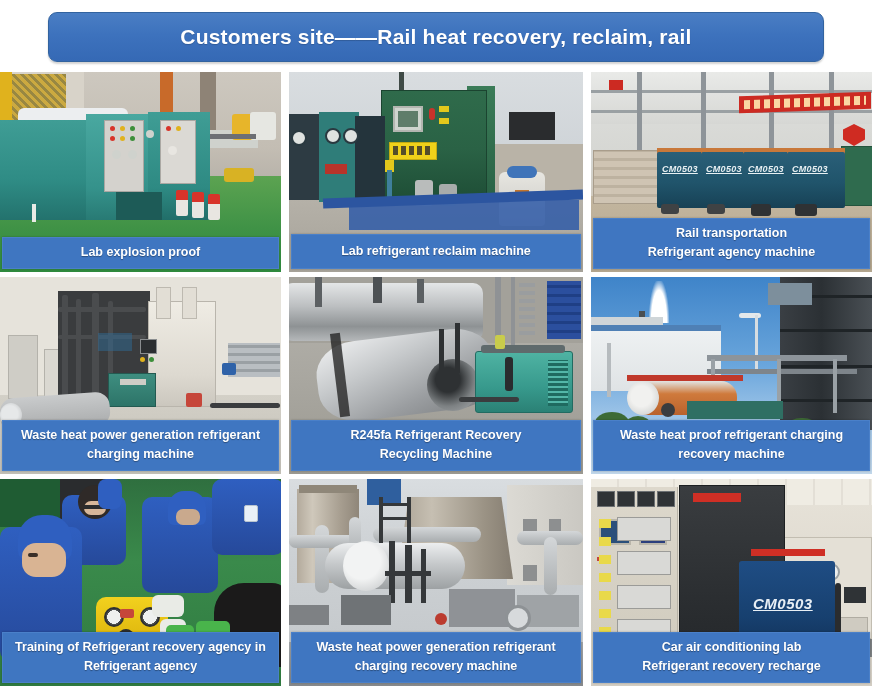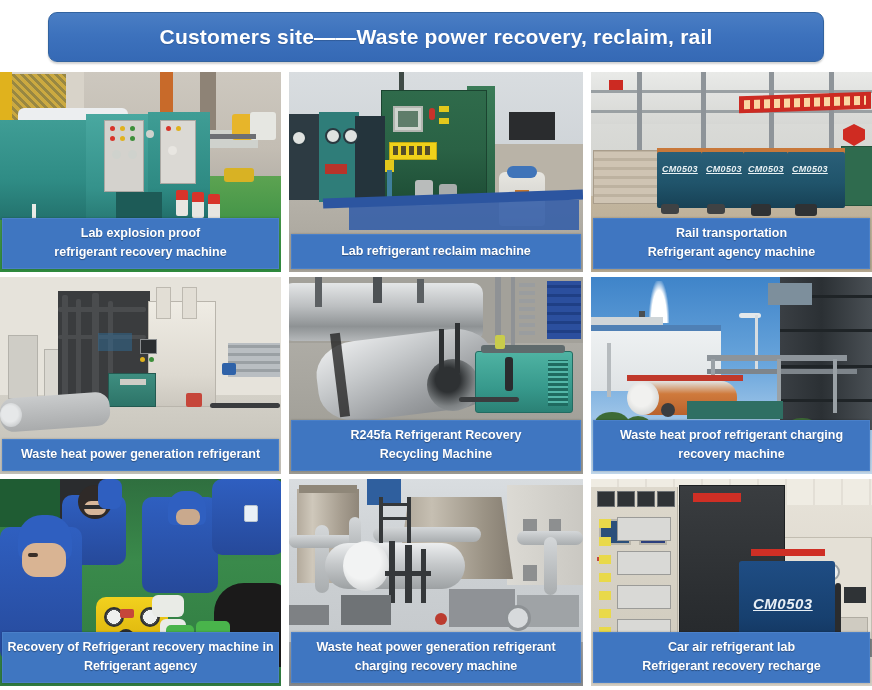--- a/index.html
+++ b/index.html
@@ -201,21 +201,21 @@
   .c9-gauge{position:absolute;width:14px;height:14px;border-radius:50%;background:#eceeee;border:2px solid #9aa0a3;}
   .c9-redbar{left:160px;top:70px;width:74px;height:7px;background:#cf2f25;}
 </style>
 </head>
 <body>
 
 <div class="page">
 
   <div class="banner-wrap">
     <div class="banner">
-      <span class="banner-title">Customers site——Waste power recovery, reclaim, rail</span>
+      <span class="banner-title">Customers site——Rail heat recovery, reclaim, rail</span>
     </div>
   </div>
 
   <div class="grid">
 
     <div class="card">
       <div class="photo">
         <div class="l c1-bg"></div>
         <div class="l c1-wallL"></div>
         <div class="l c1-cage"></div>
@@ -246,21 +246,20 @@
         <div class="l c1-btn" style="left:168px;top:74px;width:9px;height:9px;background:#e8e6e1;"></div>
         <div class="l c1-drumR" style="left:176px;top:118px;"></div>
         <div class="l c1-drumR" style="left:192px;top:120px;"></div>
         <div class="l c1-drumR" style="left:208px;top:122px;"></div>
         <div class="l c1-cart"></div>
         <div class="l" style="left:146px;top:58px;width:8px;height:8px;border-radius:50%;background:#cfd2cd;"></div>
         <div class="l" style="left:32px;top:132px;width:4px;height:18px;background:#e9ebe6;"></div>
         <div class="l" style="left:116px;top:120px;width:46px;height:28px;background:#1d5b57;"></div>
         <div class="cap">
           <span class="line">Lab explosion proof</span>
-          <span class="line">refrigerant recovery machine</span>
         </div>
       </div>
     </div>
 
     <div class="card">
       <div class="photo">
         <div class="l c2-sky"></div>
         <div class="l c2-bld"></div>
         <div class="l c2-dark"></div>
         <div class="l c2-stack"></div>
@@ -366,20 +365,21 @@
         <div class="l" style="left:149px;top:80px;width:5px;height:5px;border-radius:50%;background:#3d8f3a;"></div>
         <div class="l c4-teal"></div>
         <div class="l" style="left:120px;top:102px;width:26px;height:6px;background:#cfcdc6;"></div>
         <div class="l c4-red"></div>
         <div class="l c4-tank"></div>
         <div class="l" style="left:0;top:126px;width:22px;height:24px;border-radius:50%;background:radial-gradient(circle at 45% 45%,#e6e8e9 0 45%,#b3b6b8 100%);"></div>
         <div class="l" style="left:98px;top:56px;width:34px;height:18px;background:#2f6f9e;opacity:.45;"></div>
         <div class="l" style="left:210px;top:126px;width:70px;height:5px;background:#3a3c3e;border-radius:3px;"></div>
         <div class="cap">
           <span class="line">Waste heat power generation refrigerant</span>
+          <span class="line">charging machine</span>
         </div>
       </div>
     </div>
 
     <div class="card">
       <div class="photo">
         <div class="l c5-bg"></div>
         <div class="l c5-wall"></div>
         <div class="l c5-blue"></div>
         <div class="l c5-ladder"></div>
@@ -472,21 +472,21 @@
         <div class="l" style="left:120px;top:130px;width:14px;height:9px;background:#c6463a;border-radius:2px;"></div>
         <div class="l" style="left:118px;top:150px;width:16px;height:16px;border-radius:50%;background:#2a2c2e;"></div>
         <div class="l c7-hose" style="left:60px;top:172px;width:80px;transform:rotate(6deg);"></div>
         <div class="l c7-hose" style="left:150px;top:168px;width:70px;transform:rotate(-8deg);background:#5a3a22;"></div>
         <div class="l c7-glove" style="left:152px;top:116px;width:32px;height:22px;"></div>
         <div class="l c7-glove" style="left:160px;top:140px;width:26px;height:20px;"></div>
         <div class="l c7-green2" style="left:166px;top:146px;width:28px;height:24px;"></div>
         <div class="l c7-green2" style="left:196px;top:142px;width:34px;height:22px;"></div>
         <div class="l" style="left:98px;top:0px;width:24px;height:30px;background:#2f5fc0;border-radius:8px;"></div>
         <div class="cap">
-          <span class="line">Recovery of Refrigerant recovery machine in</span>
+          <span class="line">Training of Refrigerant recovery agency in</span>
           <span class="line">Refrigerant agency</span>
         </div>
       </div>
     </div>
 
     <div class="card">
       <div class="photo">
         <div class="l c8-bg"></div>
         <div class="l c8-bldR"></div>
         <div class="l c8-win" style="right:46px;top:40px;width:14px;height:16px;"></div>
@@ -562,20 +562,20 @@
         <div class="l c9-tag" style="top:112px;"></div>
         <div class="l c9-tag" style="top:130px;"></div>
         <div class="l c9-tag" style="top:148px;"></div>
         <div class="l c9-blue">
             <u>CM0503</u>
           </div>
         <div class="l c9-redbar"></div>
         <div class="l" style="left:244px;top:104px;width:6px;height:62px;background:#2a2c2e;border-radius:3px;"></div>
         <div class="l" style="left:226px;top:160px;width:56px;height:18px;background:#7b7f82;"></div>
         <div class="cap">
-          <span class="line">Car air refrigerant lab</span>
+          <span class="line">Car air conditioning lab</span>
           <span class="line">Refrigerant recovery recharge</span>
         </div>
       </div>
     </div>
 
   </div>
 </div>
 
 </body></html>

